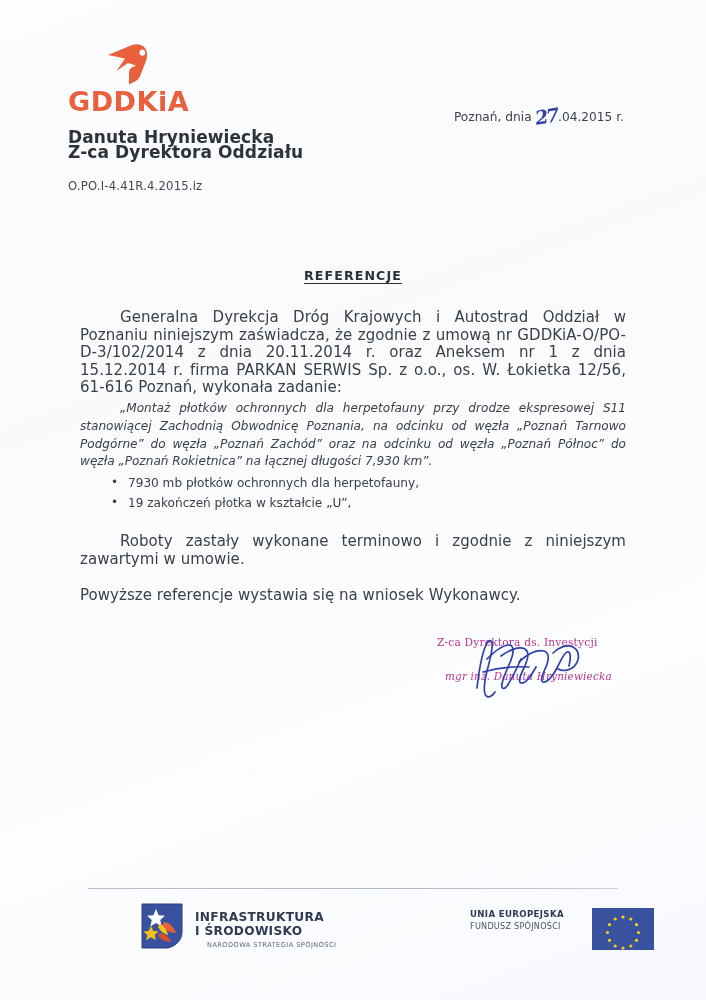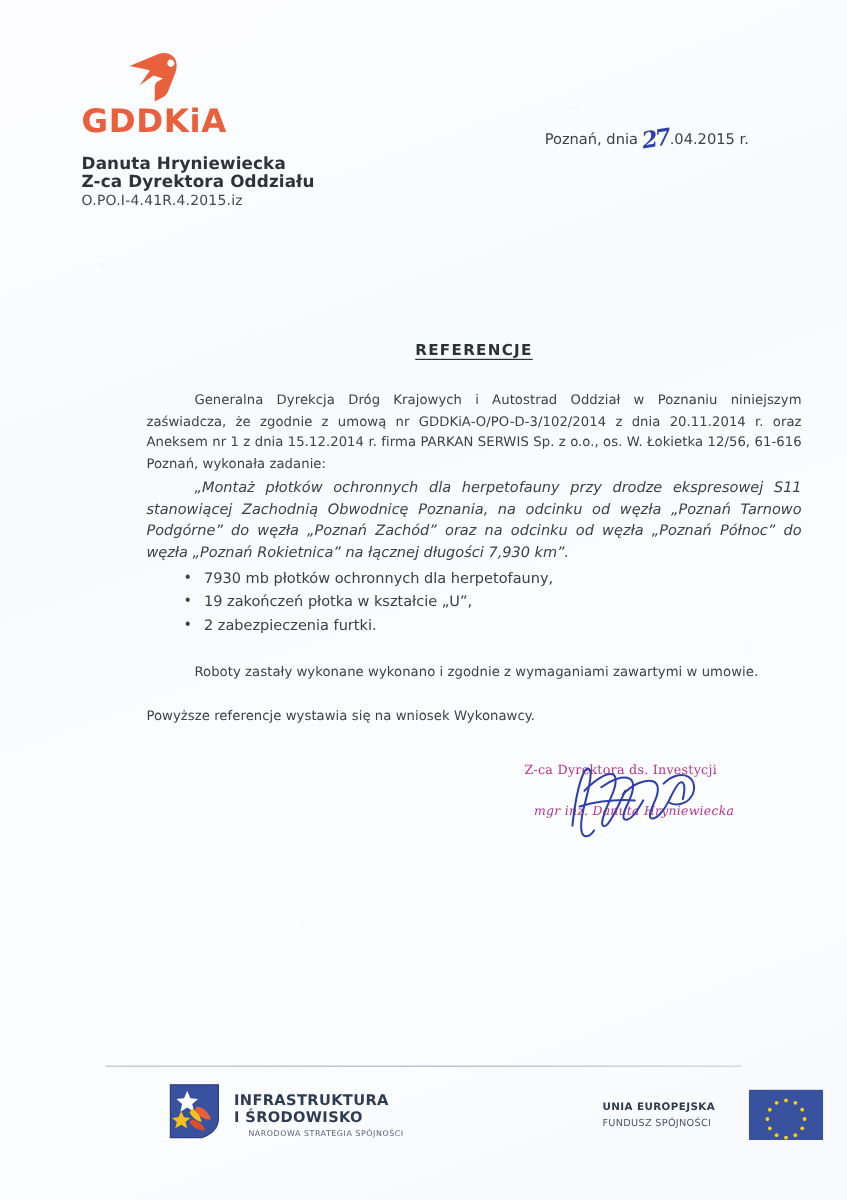--- a/index.html
+++ b/index.html
@@ -54,26 +54,27 @@
     font-weight: 700;
     font-size: 27px;
     letter-spacing: 0.5px;
     color: #e8603c;
     line-height: 1;
     margin-top: 0;
   }
   .official-name {
     margin-top: 15px;
     font-weight: 700;
-    font-size: 14px;
+    font-size: 17px;
     line-height: 15px;
     color: #2e3338;
     letter-spacing: .1px;
   }
   #ref-number {
+    margin-top: 19px;
     font-size: 11.6px;
     color: #44494e;
     letter-spacing: .2px;
   }
 
   
   #date-line {
     position: absolute;
     right: 82px;
     top: 103px;
@@ -92,37 +93,36 @@
     top: 2px;
     margin: 0 1px 0 3px;
     transform: rotate(-9deg);
     display: inline-block;
   }
 
   
   #body-area {
     position: absolute;
     left: 80px;
-    top: 284px;
+    top: 268px;
     width: 546px;
-    margin-left: 42px;
   }
   #doc-title {
     text-align: center;
     font-weight: 700;
     font-size: 12.6px;
     letter-spacing: 1.1px;
     text-decoration: underline;
     text-underline-offset: 3px;
     color: #2c3136;
     margin-bottom: 26px;
   }
   p.para {
     margin: 0;
-    font-size: 11px;
+    font-size: 15px;
     line-height: 17.6px;
     text-align: justify;
     color: #3c4146;
     letter-spacing: .05px;
   }
   p.indent { text-indent: 40px; }
   #quote-block {
     margin-top: 3px;
     font-style: italic;
     font-size: 12.1px;
@@ -224,23 +224,21 @@
     color: #5a6575;
     letter-spacing: .45px;
     margin-top: 2px;
     padding-left: 12px;
   }
   #eu-union-logo {
     position: absolute;
     left: 470px;
     top: 10px;
     display: flex;
-    align-items: center;
     gap: 28px;
-    margin-left: 32px;
   }
   .eu-text-1 {
     font-weight: 700;
     font-size: 8.6px;
     color: #2f3b52;
     letter-spacing: .35px;
     line-height: 12px;
   }
   .eu-text-2 {
     font-size: 8.1px;
@@ -282,24 +280,23 @@
     <p class="para indent">Generalna Dyrekcja Dróg Krajowych i Autostrad Oddział w Poznaniu niniejszym zaświadcza, że zgodnie z umową nr GDDKiA-O/PO-D-3/102/2014 z dnia 20.11.2014 r. oraz Aneksem nr 1 z dnia 15.12.2014 r. firma PARKAN SERWIS Sp. z o.o., os. W. Łokietka 12/56, 61-616 Poznań, wykonała  zadanie:</p>
 
     <div id="quote-block">
       <span class="q-first">„Montaż płotków ochronnych dla herpetofauny przy drodze ekspresowej S11 stanowiącej Zachodnią Obwodnicę Poznania, na odcinku od węzła „Poznań Tarnowo Podgórne” do węzła „Poznań Zachód” oraz na odcinku od węzła „Poznań Północ” do węzła „Poznań Rokietnica” na łącznej długości 7,930 km”.</span>
     </div>
 
 
     <ul id="works-list">
       <li>7930 mb płotków ochronnych dla herpetofauny,</li>
       <li>19 zakończeń płotka w kształcie „U”,</li>
-      <li>2 zabezpieczenia furtki.</li>
     </ul>
 
-    <p class="para indent" id="closing-1">Roboty zastały wykonane wykonano i zgodnie z wymaganiami zawartymi w umowie.</p>
+    <p class="para indent" id="closing-1">Roboty zastały wykonane terminowo i zgodnie z niniejszym zawartymi w umowie.</p>
     <p class="para" id="closing-2">Powyższe referencje wystawia się na wniosek Wykonawcy.</p>
   </div>
 
   <div id="signature-block">
     <div class="stamp-line" id="stamp-role">Z-ca Dyrektora ds. Investycji</div>
     <div class="stamp-line" id="stamp-name">mgr inż. Danuta Hryniewiecka</div>
     <svg id="handwritten-signature" viewBox="0 0 150 78">
       <g fill="none" stroke="#2f41a8" stroke-width="1.7" stroke-linecap="round" stroke-linejoin="round">
         <path d="M20 62 C22 44 25 28 29 19 C31 14 34 13 35 17 C36 22 33 34 30 45
                  C28 53 26 62 28 68 C30 73 35 71 38 66"></path>

